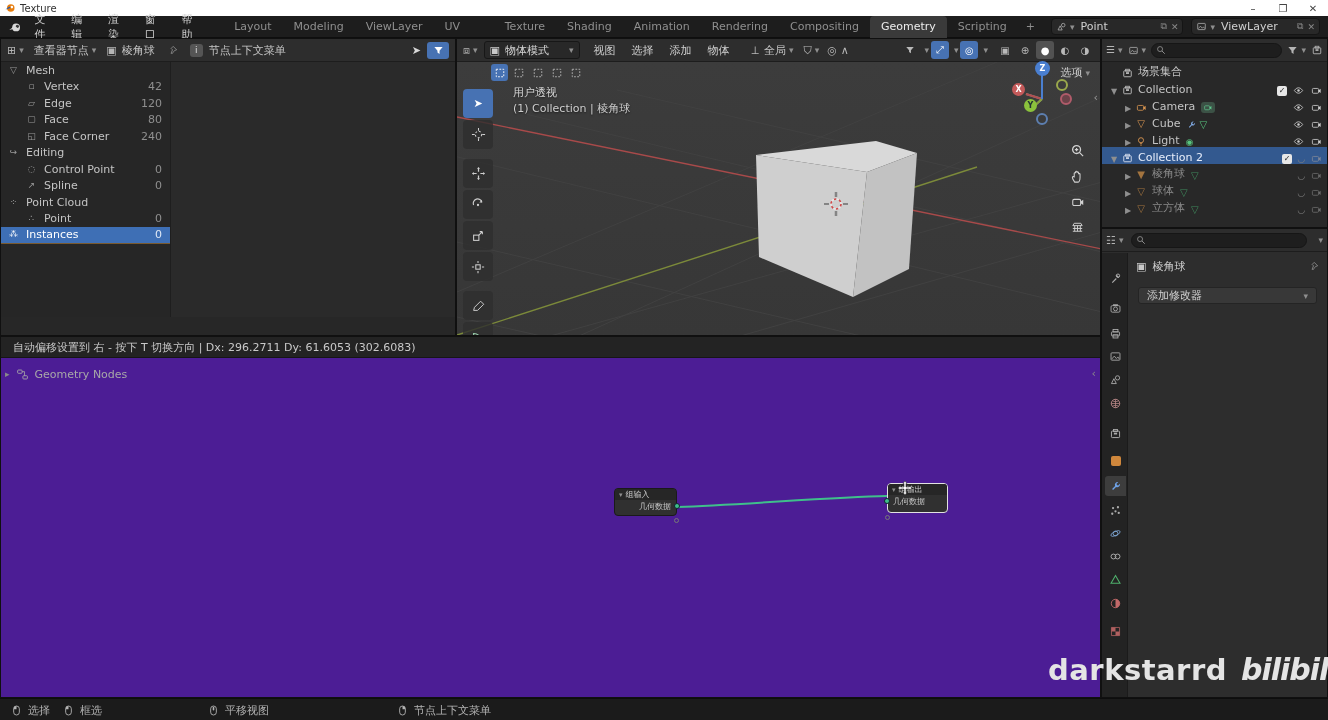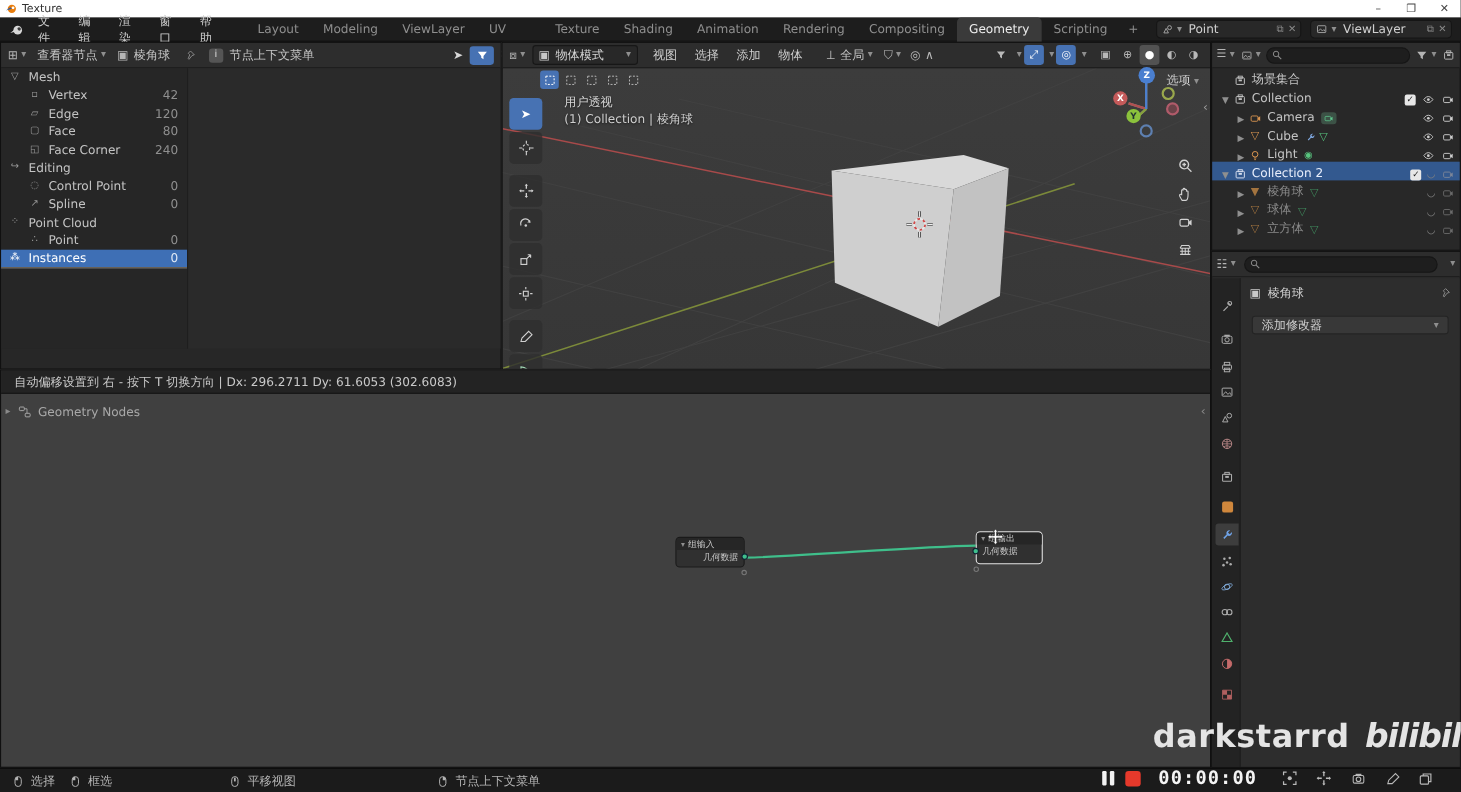--- a/index.html
+++ b/index.html
@@ -103,21 +103,21 @@
     border-radius:3px 0 0 3px;color:#ababab;font-size:11px}
   .ptab.active{background:#3d3d3d}
   #prop-body{position:absolute;left:26px;top:24px;right:0;bottom:0;background:#2d2d2d}
   #prop-crumb{display:flex;align-items:center;height:26px;padding:0 8px;color:#d2d2d2}
   #add-mod{margin:8px 10px 0 10px;height:17px;background:#383838;border:1px solid #242424;border-radius:3px;
     display:flex;align-items:center;padding:0 8px;color:#d0d0d0}
   #prop-search{flex:1;height:15px;background:#1e1e1e;border:1px solid #161616;border-radius:8px;margin:0 8px;
     display:flex;align-items:center;padding:0 4px}
 
   
-  #nodeeditor{left:0;top:336px;width:1101px;height:362px;background:#404040}
+  #nodeeditor{left:0;top:336px;width:1101px;height:362px;background:#4c1d95}
   #ne-status{height:21px;background:#232323;border-bottom:1px solid #161616;display:flex;align-items:center;
     padding-left:12px;color:#c9c9c9}
   #ne-crumb{position:absolute;left:4px;top:31px;display:flex;align-items:center;gap:6px;color:#a8a8a8}
   #ne-collapse{position:absolute;right:4px;top:30px;color:#8a8a8a}
   .node{position:absolute;background:#303030;border:1px solid #1a1a1a;border-radius:4px;font-size:8px;color:#c9c9c9}
   .node.sel{border-color:#e2e2e2}
   .node .nh{height:11px;display:flex;align-items:center;padding:0 4px;background:#262626;
     border-radius:3px 3px 0 0;color:#cdcdcd}
   .node .nh .chev{font-size:7px;margin:0 3px 0 0}
   .node .sockrow{height:12px;display:flex;align-items:center;padding:0 5px;position:relative}
@@ -973,39 +973,14 @@
         </svg>
       <span>节点上下文菜单</span>
     </div>
   </div>
 
   <div id="watermark" class="abs">
     <span id="wm-name">darkstarrd</span>
     <span id="wm-logo">bilibili</span>
   </div>
 
-  <div id="recorder" class="abs">
-    <span id="rec-pause">
-        <i></i>
-        <i></i>
-      </span>
-    <span id="rec-stop"></span>
-    <span id="rec-time">00:00:00</span>
-    <div id="rec-icons">
-      <svg class="ic" width="15" height="15" viewBox="0 0 16 16">
-          <use href="#i-regioncap"></use>
-        </svg>
-      <svg class="ic" width="15" height="15" viewBox="0 0 16 16">
-          <use href="#i-arrows4"></use>
-        </svg>
-      <svg class="ic" width="16" height="14" viewBox="0 0 16 16">
-          <use href="#i-camback"></use>
-        </svg>
-      <svg class="ic" width="14" height="14" viewBox="0 0 16 16">
-          <use href="#i-pen"></use>
-        </svg>
-      <svg class="ic" width="14" height="14" viewBox="0 0 16 16">
-          <use href="#i-winstack"></use>
-        </svg>
-    </div>
-  </div>
 
 </div>
 
 </body></html>

